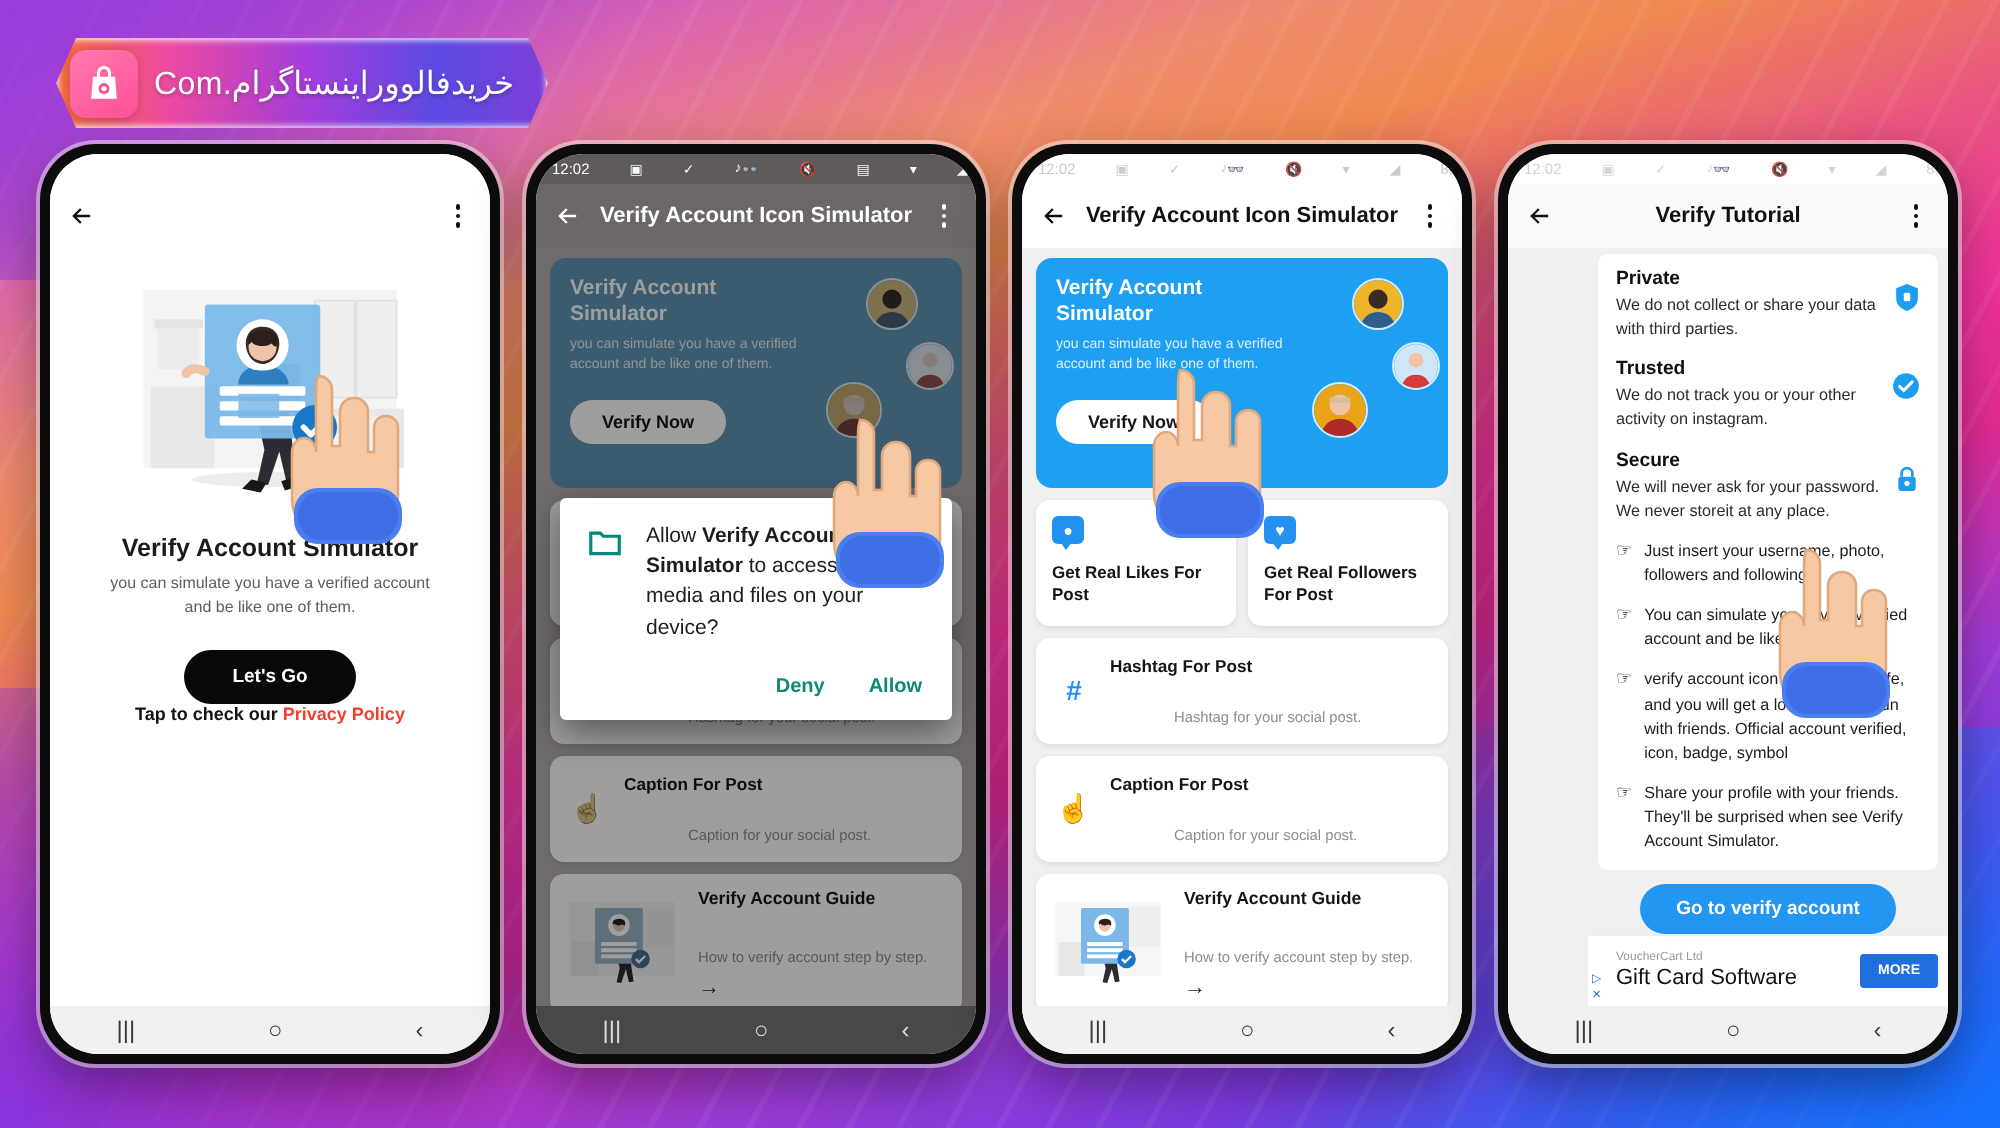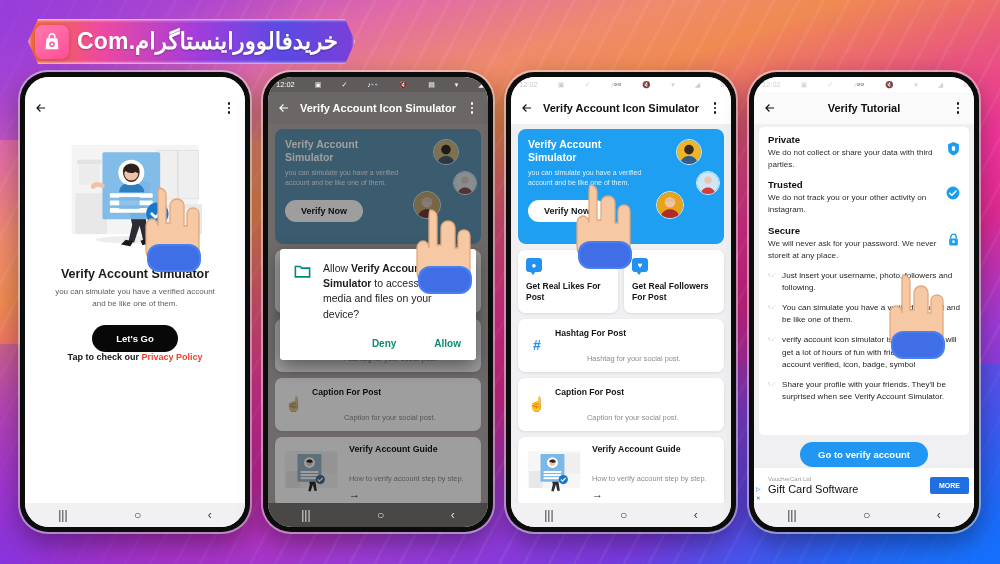--- a/index.html
+++ b/index.html
@@ -37,21 +37,21 @@
     border:1.5px solid rgba(255,255,255,0.55);
     clip-path: polygon(10px 0, calc(100% - 10px) 0, 100% 50%, calc(100% - 10px) 100%, 10px 100%, 0 50%);
   }
   .logo-badge {
     width:34px; height:34px; border-radius:8px;
     background:linear-gradient(145deg,#ff7ab0,#ff4f96);
     display:flex; align-items:center; justify-content:center;
     box-shadow:0 1px 4px rgba(0,0,0,.2);
     position:relative; flex:0 0 auto;
   }
-  .logo-text { color:#fff; font-size:23px; font-weight:bold; letter-spacing:.2px;
+  .logo-text { color:#fff; font-size:16px; font-weight:normal; letter-spacing:.2px;
     direction:rtl; text-shadow:0 1px 2px rgba(0,0,0,.25); white-space:nowrap; }
 
   
   .phone {
     position:absolute; top:72px; width:230px; height:460px;
     background:#0c0c0c; border-radius:28px;
     padding:5px;
     box-shadow:0 0 0 2px rgba(255,255,255,0.45), 0 10px 26px rgba(0,0,0,.38);
   }
   .p1 { left:20px; } .p2 { left:263px; } .p3 { left:506px; } .p4 { left:749px; }
@@ -131,34 +131,34 @@
   .p2 .statusbar { background:#5f5b5b; }
   .p2 .appbar { background:#6b6767; color:#fff; }
   .p2 .content { background:#6f6b6b; }
   .p2 .navbar { background:#4a4747; color:#ddd; }
   .p2 .home { filter:grayscale(.6) brightness(.62); }
   .dialog { position:absolute; left:12px; right:12px; top:125px; background:#fff;
     border-radius:3px; padding:12px 13px 9px; box-shadow:0 6px 18px rgba(0,0,0,.45); }
   .dialog .dl-row { display:flex; gap:11px; }
   .dialog .dl-txt { font-size:10.5px; line-height:1.45; color:#1d1d1d; }
   .dialog .dl-txt b { font-weight:bold; }
-  .dialog .dl-act { display:flex; justify-content:flex-end; gap:34px; margin-top:14px; }
+  .dialog .dl-act { display:flex; justify-content:flex-end; gap:18px; margin-top:14px; }
   .dialog .dl-act button { background:none; border:none; color:#0f8a72; font-size:10px;
     font-weight:bold; padding:2px 2px; }
 
   
   .p3 .statusbar { background:#fff; color:#c9c9c9; }
   .p3 .appbar { background:#fff; color:#111; }
   .p3 .content { background:#f0f0f2; }
   .p3 .navbar { background:#f1f1f3; color:#3a3a3a; }
 
   
   .p4 .statusbar { background:#fff; color:#d2d2d2; }
   .p4 .appbar { background:#fafafa; color:#111; }
-  .p4 .content { background:#f0f0f2; display:flex; flex-direction:column; }
+  .p4 .content { background:#f0f0f2; display:flex; flex-direction:column;padding-left:40px; }
   .p4 .navbar { background:#f1f1f3; color:#3a3a3a; }
   .tut { background:#fff; margin:3px 5px 0; border-radius:5px; padding:7px 9px 8px; flex:1 1 auto; overflow:hidden; }
   .tut-blk { display:flex; align-items:flex-start; gap:7px; margin-bottom:8px; }
   .tut-blk .tb-main { flex:1; }
   .tut-h { font-size:9.6px; font-weight:bold; color:#101010; }
   .tut-p { font-size:8.1px; color:#2c2c2c; line-height:1.5; margin-top:2px; }
   .tut-badge { font-size:12px; line-height:1; margin-top:7px; }
   .tut-li { display:flex; gap:6px; margin-top:8px; }
   .tut-li .pt { font-size:9px; color:#111; line-height:1; margin-top:1px; }
   .tut-li .tx { font-size:8.1px; color:#1c1c1c; line-height:1.5; flex:1; }

